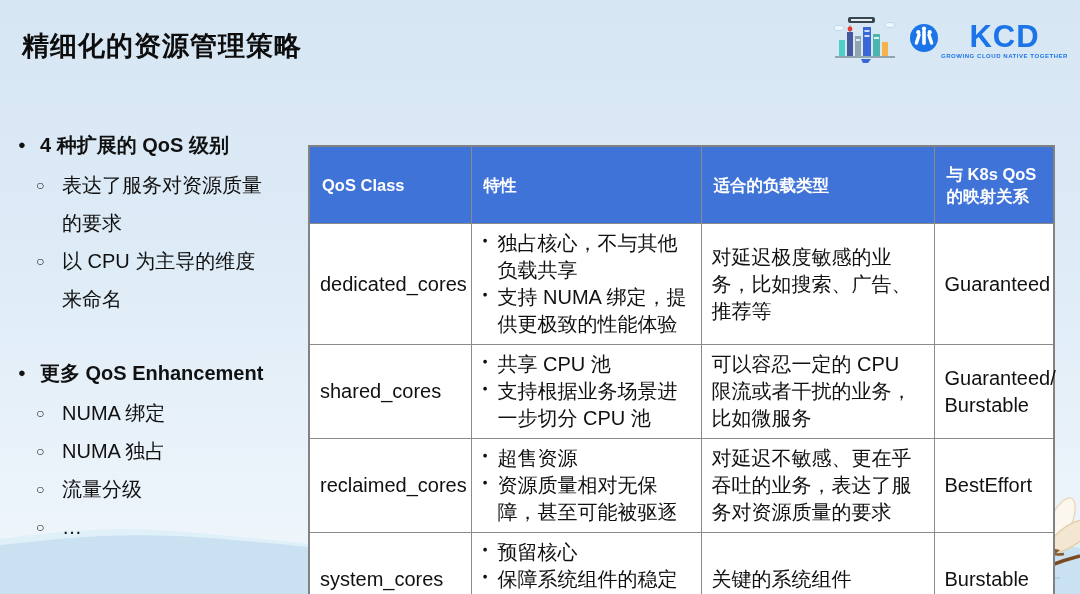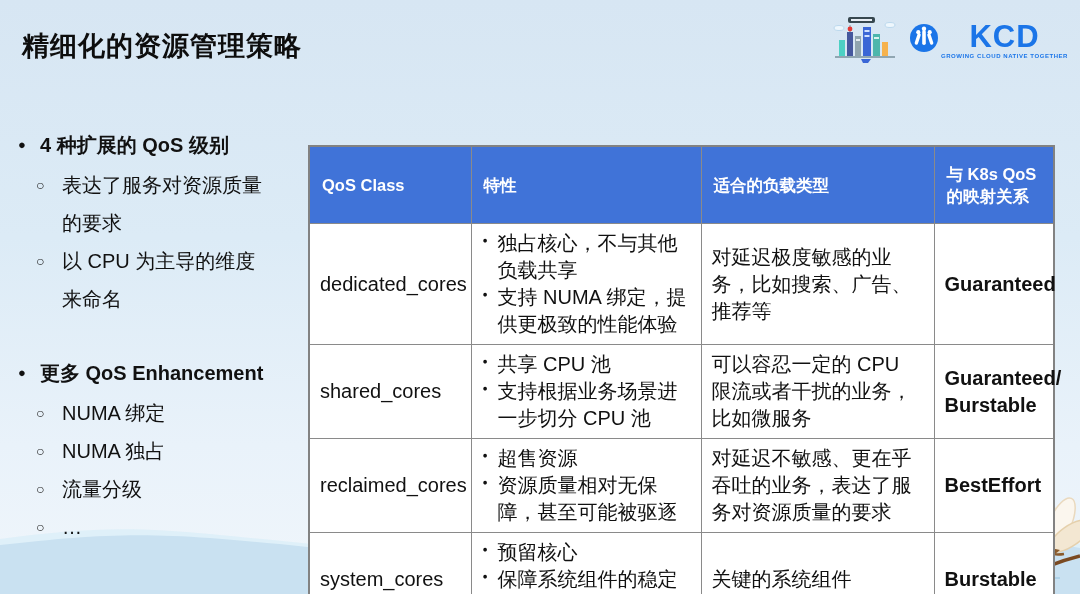--- a/index.html
+++ b/index.html
@@ -45,21 +45,21 @@
     text-align:left;vertical-align:middle;padding:8px 12px;height:60px;line-height:1.35;
   }
   .qos-table td{
     font-size:20px;line-height:1.35;color:#111;vertical-align:middle;padding:6px 10px;
   }
   .col-class{width:162px;} .col-feat{width:230px;} .col-load{width:233px;} .col-k8s{width:120px;}
   .row-1 td{height:88px;} .row-2 td{height:66px;} .row-3 td{height:64px;} .row-4 td{height:44px;}
   .feat-list{margin:0;padding:0;list-style:none;}
   .feat-list li{position:relative;padding-left:16px;}
   .feat-list li::before{content:"●";position:absolute;left:1px;top:0;font-size:8.5px;line-height:20px;}
-  .k8s-cell{white-space:pre-line;font-weight:bold;}
+  .k8s-cell{white-space:pre-line;}
 </style>
 </head>
 <body>
 
 <svg id="wave-svg" class="deco" width="1080" height="110" viewBox="0 0 1080 110">
   <path d="M0,55 C80,44 130,42 210,50 C310,60 360,64 440,78 C530,94 570,101 660,103 C760,105 795,68 880,54 C940,44 1005,46 1080,60 L1080,110 L0,110 Z" fill="#dceef8" opacity="0.85"></path>
   <path d="M0,61 C80,52 130,48 210,54 C310,62 355,68 435,80 C525,94 565,105 662,107 C762,109 792,70 882,56 C942,47 1002,50 1080,64 L1080,110 L0,110 Z" fill="#c9e1f1"></path>
 </svg>
 
 <svg id="flower-svg" class="deco" width="160" height="130" viewBox="0 0 160 130">

